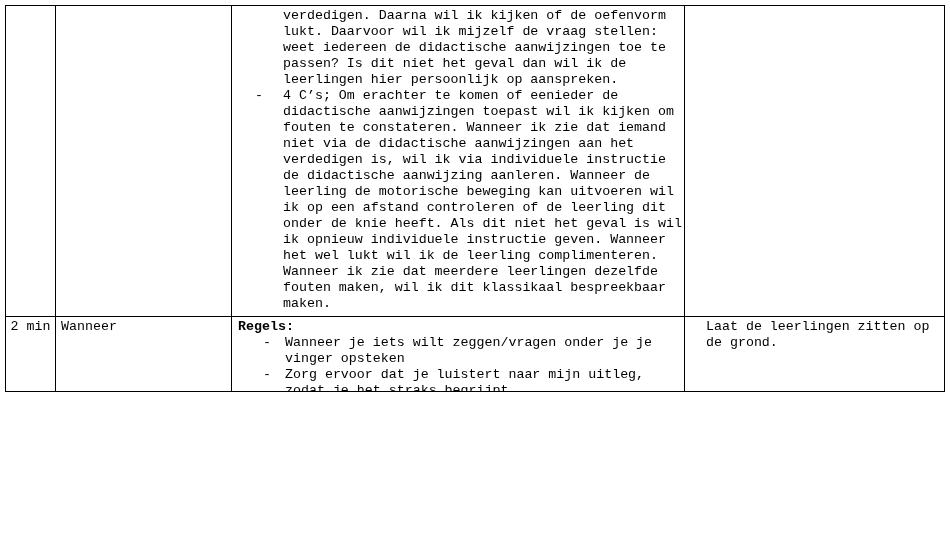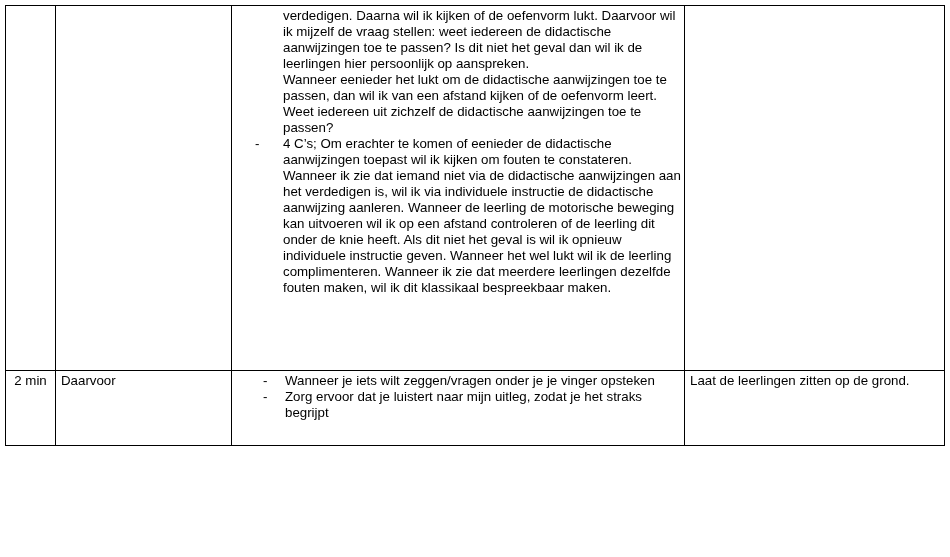--- a/index.html
+++ b/index.html
@@ -7,27 +7,27 @@
     padding: 0;
     background: #ffffff;
     width: 950px;
     height: 557px;
   }
   .doc-table {
     position: absolute;
     left: 5px;
     top: 5px;
     width: 940px;
-    height: 441px;
+    height: 387px;
     box-sizing: border-box;
     display: grid;
     grid-template-columns: 50px 176px 453px 1fr;
     grid-template-rows: 1fr 74px;
     border: 1.5px solid #000000;
-    font-family: Liberation Sans, sans-serif;
+    font-family: Liberation Mono, monospace;
     font-size: 13.3px;
     line-height: 16px;
     color: #000000;
     background: #ffffff;
   }
   .cell {
     box-sizing: border-box;
     border-right: 1.5px solid #000000;
     border-bottom: 1.5px solid #000000;
     overflow: hidden;
@@ -50,21 +50,21 @@
 
   
   .duration-cell {
     display: flex;
     align-items: flex-start;
     justify-content: center;
     padding-top: 2px;
   }
   .lesgewricht-cell { padding: 2px 5px; }
   .regels-cell { padding: 2px 0 2px 6px; }
-  .note-cell { padding: 2px 5px; }
+  .note-cell { padding: 2px 5px; margin-left: 16px; }
 
   .bold { font-weight: bold; }
 
   .regels-item {
     position: relative;
     padding-left: 47px;
     margin: 0;
   }
   .regels-item .marker {
     position: absolute;
@@ -79,40 +79,37 @@
 
   <div class="cell"></div>
   <div class="cell"></div>
 
   <div class="cell content-cell">
     <div class="entry">
       <span class="marker"></span>
       <span>verdedigen. Daarna wil ik kijken of de oefenvorm lukt. Daarvoor wil ik mijzelf de vraag stellen: weet iedereen de didactische aanwijzingen toe te passen? Is dit niet het geval dan wil ik de leerlingen hier persoonlijk op aanspreken.</span>
     </div>
     <div class="entry">
-      <span class="marker"></span>
-      <span>Wanneer eenieder het lukt om de didactische aanwijzingen toe te passen, dan wil ik van een afstand kijken of de oefenvorm leert. Weet iedereen uit zichzelf de didactische aanwijzingen toe te passen?</span>
-    </div>
-    <div class="entry">
       <span class="marker">-</span>
       <span>4 C’s; Om erachter te komen of eenieder de didactische aanwijzingen toepast wil ik kijken om fouten te constateren. Wanneer ik zie dat iemand niet via de didactische aanwijzingen aan het verdedigen is, wil ik via individuele instructie de didactische aanwijzing aanleren. Wanneer de leerling de motorische beweging kan uitvoeren wil ik op een afstand controleren of de leerling dit onder de knie heeft. Als dit niet het geval is wil ik opnieuw individuele instructie geven. Wanneer het wel lukt wil ik de leerling complimenteren. Wanneer ik zie dat meerdere leerlingen dezelfde fouten maken, wil ik dit klassikaal bespreekbaar maken.</span>
     </div>
   </div>
 
   <div class="cell last-col"></div>
 
   <div class="cell last-row duration-cell">
     <span>2 min</span>
   </div>
 
   <div class="cell last-row lesgewricht-cell">
-    <div>Daarvoor</div>
+    <div>Wanneer</div>
   </div>
 
   <div class="cell last-row regels-cell">
+    <div class="bold">Regels:</div>
     <div class="regels-item">
       <span class="marker">-</span>
       <span>Wanneer je iets wilt zeggen/vragen onder je je vinger opsteken</span>
     </div>
     <div class="regels-item">
       <span class="marker">-</span>
       <span>Zorg ervoor dat je luistert naar mijn uitleg, zodat je het straks begrijpt</span>
     </div>
   </div>
 

